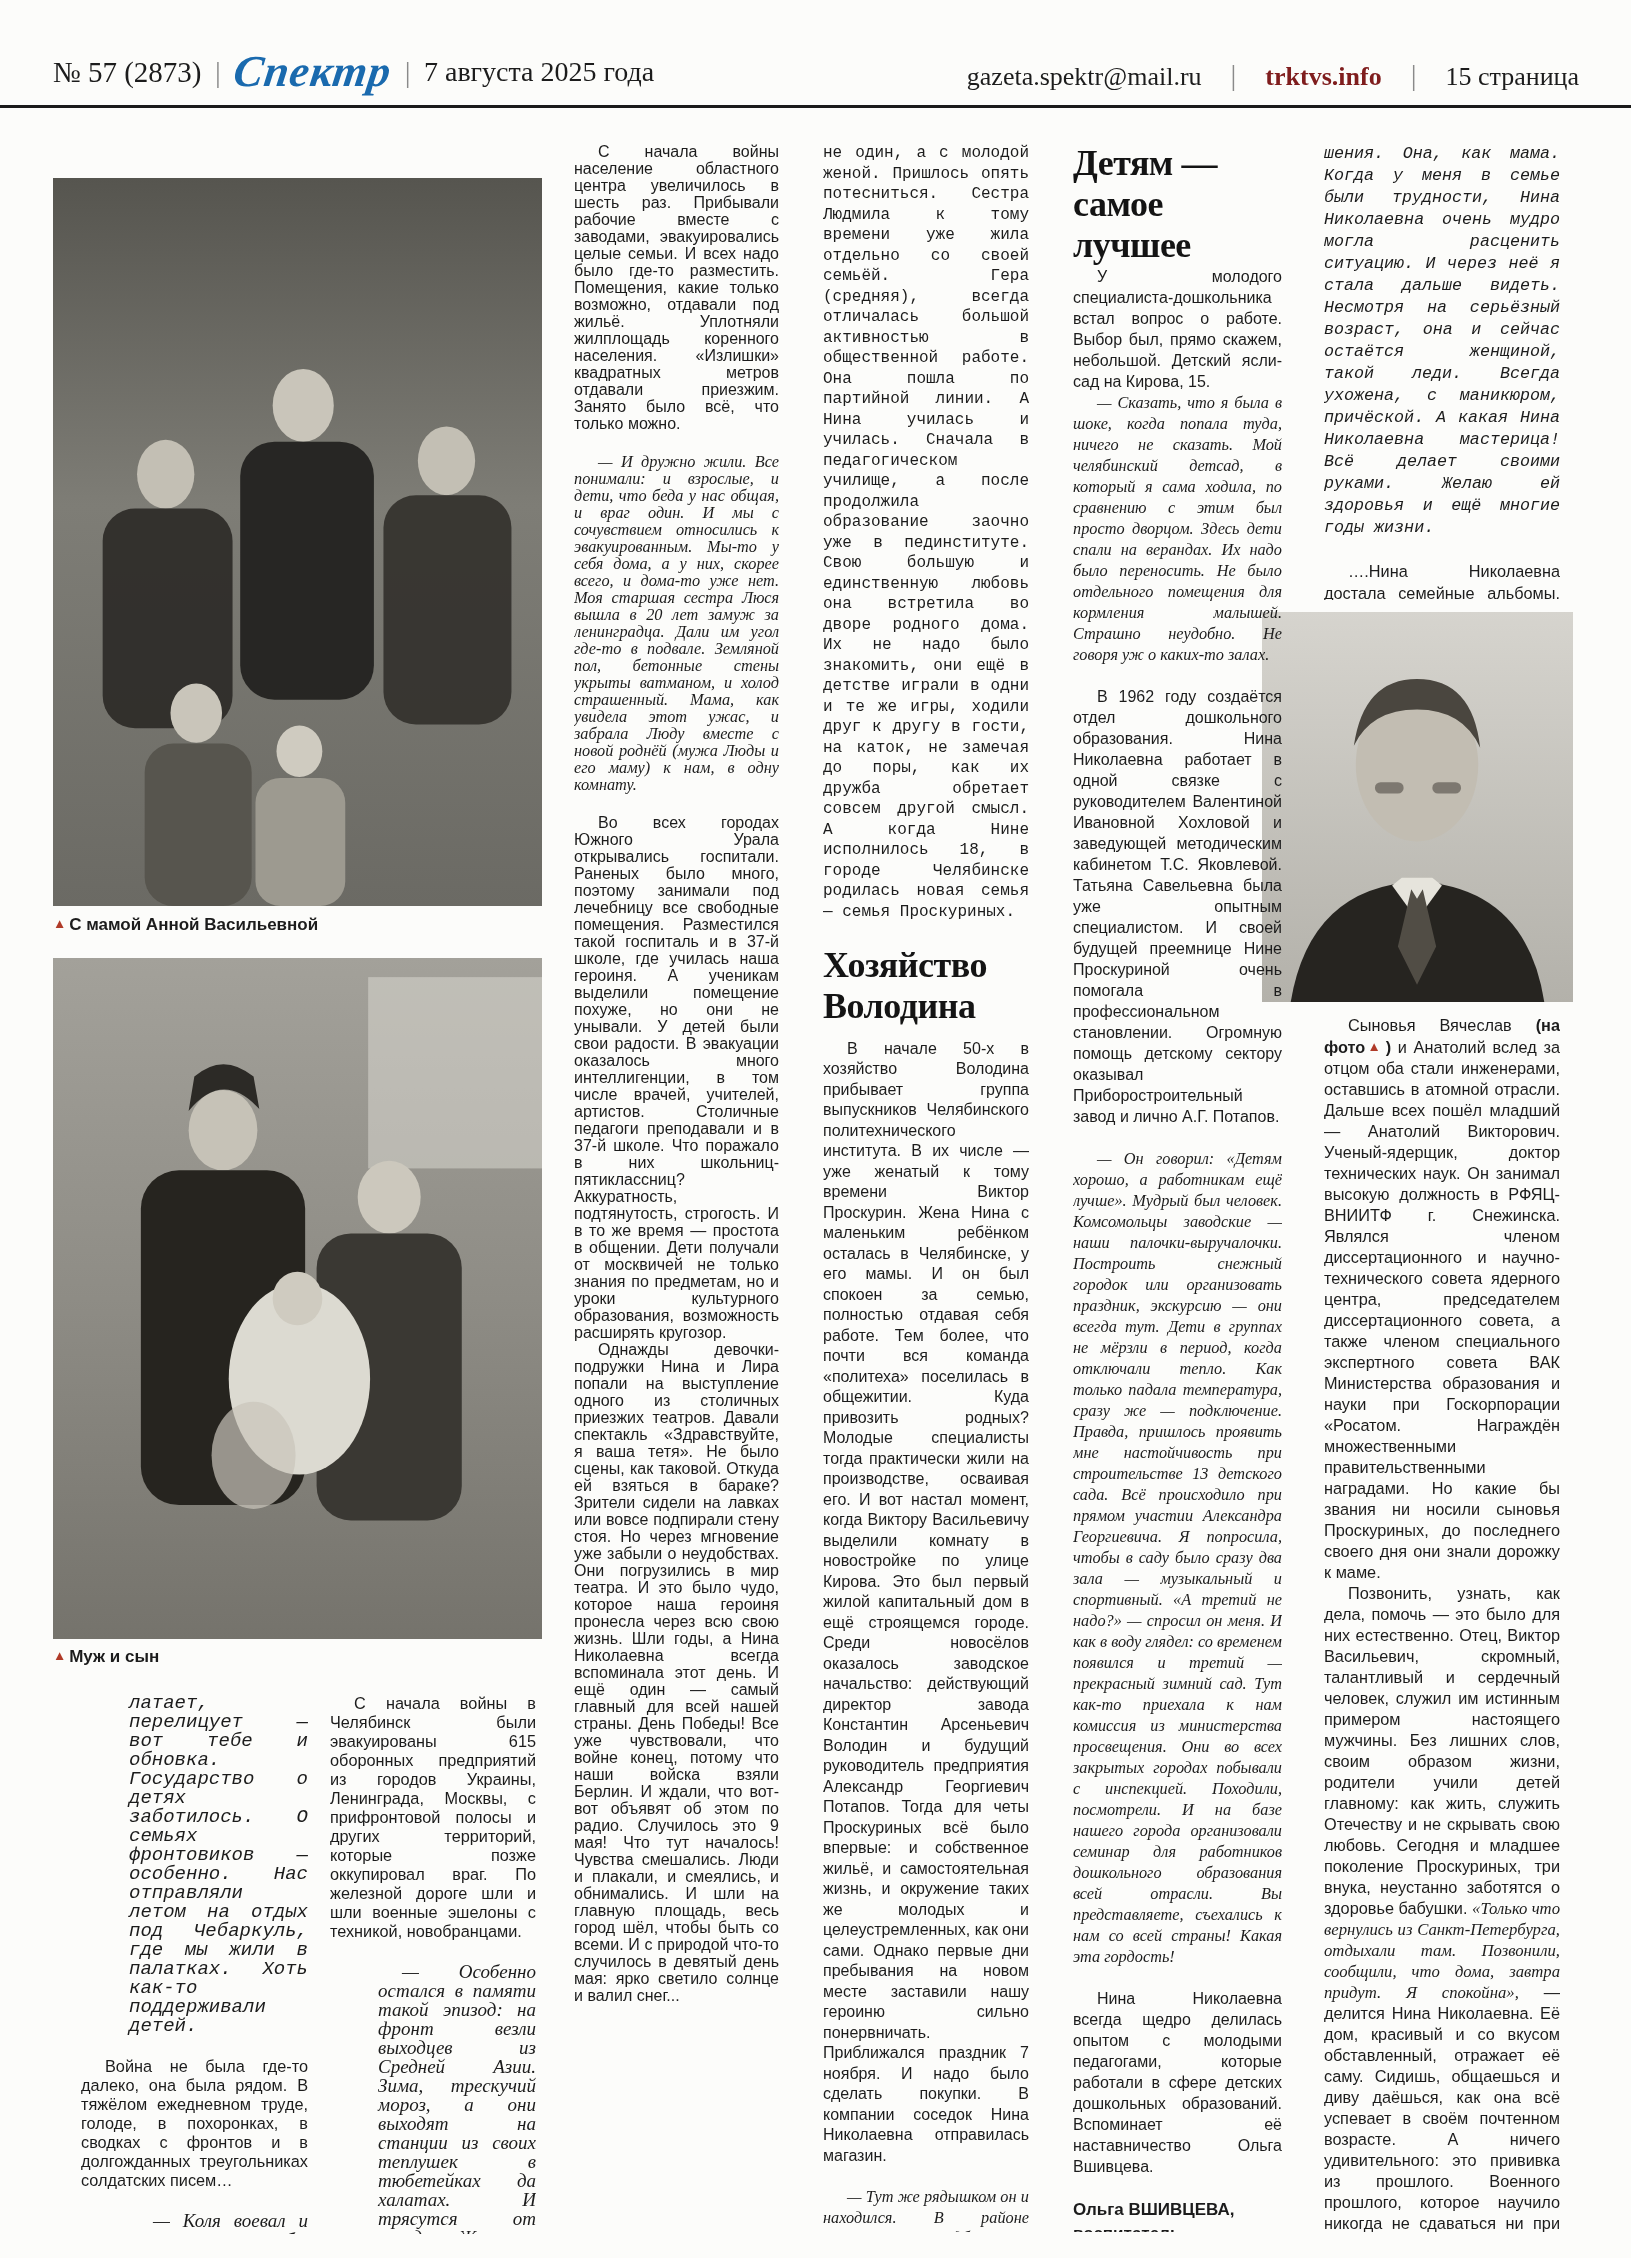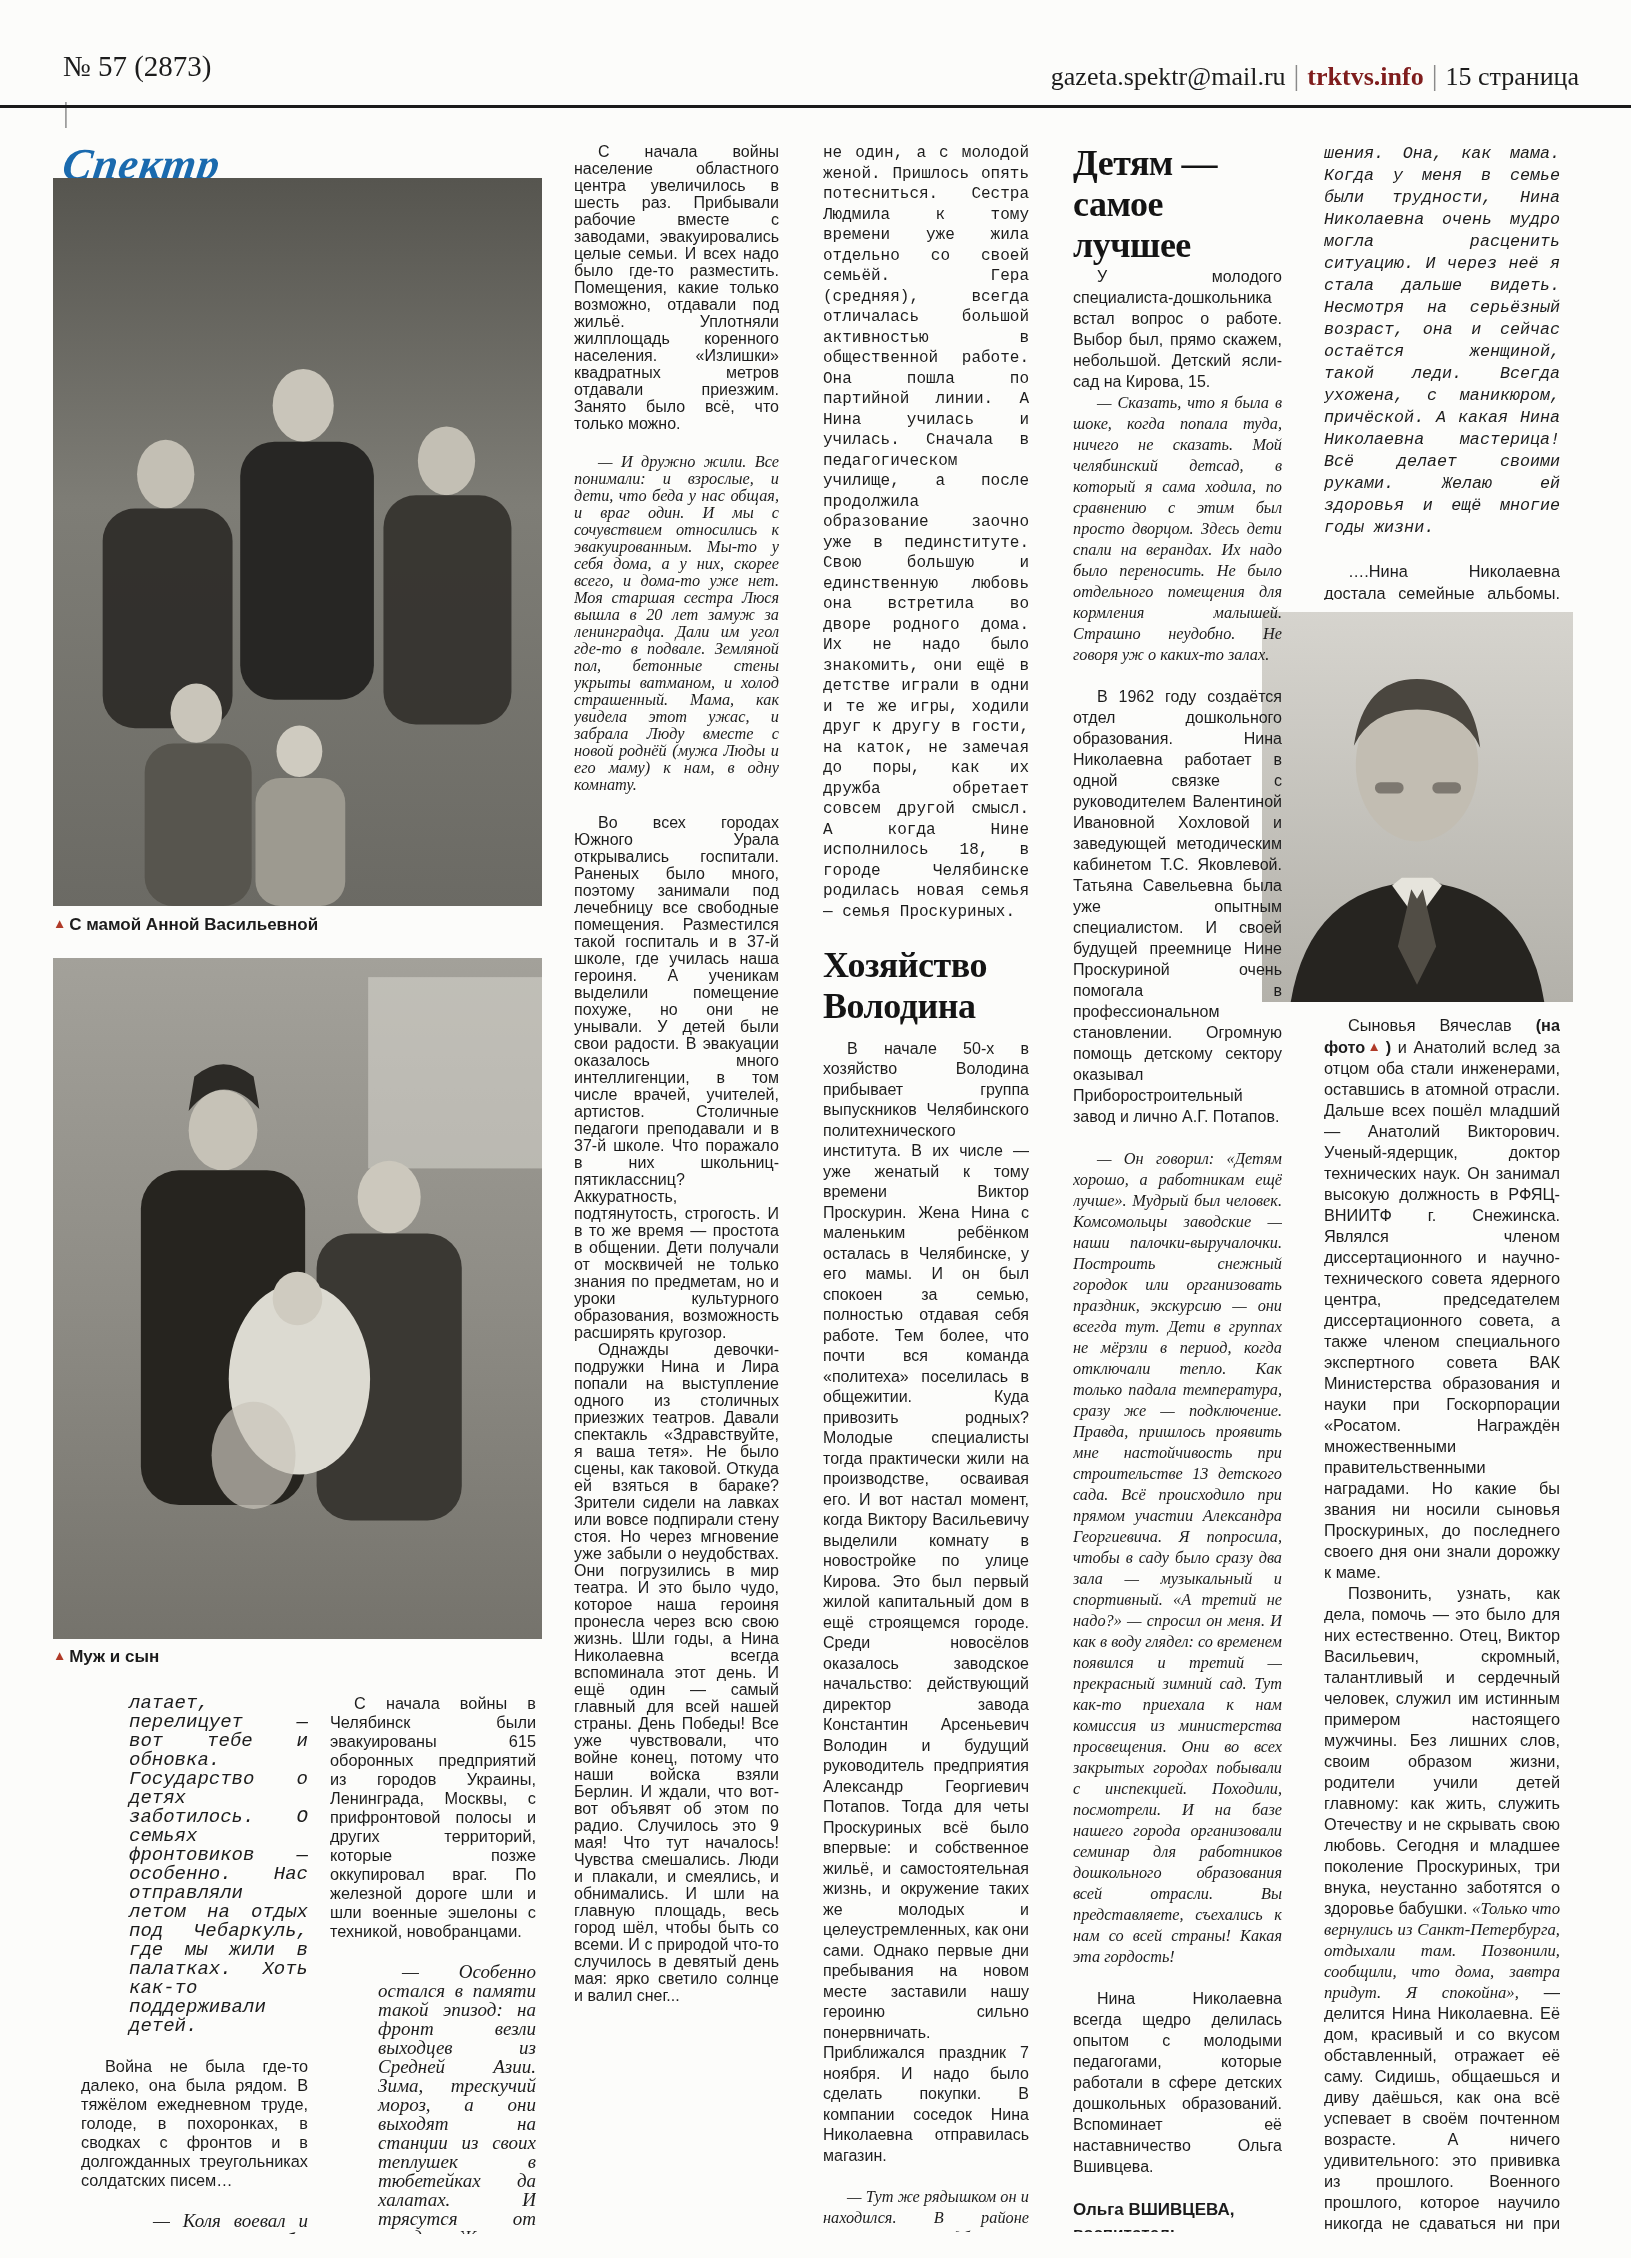--- a/index.html
+++ b/index.html
@@ -1,26 +1,26 @@
 <!DOCTYPE html>
 <html lang="ru"><head>
 <meta charset="utf-8">
 <style>
   html,body{margin:0;padding:0;background:#d9d9d6;}
   .page{position:relative;width:1632px;height:2259px;background:#fcfcfa;
         font-family:"Liberation Sans",sans-serif;color:#1c1c1c;overflow:hidden;margin:0 auto;}
 
   
-  .header-left{position:absolute;left:63px;top:50px;display:flex;align-items:flex-start;gap:13.4px;
-               font-family:"Liberation Serif",serif;font-size:28px;white-space:nowrap;flex-direction:column;}
+  .header-left{position:absolute;left:53px;top:50px;display:flex;align-items:center;gap:13.4px;
+               font-family:"Liberation Serif",serif;font-size:28px;white-space:nowrap;}
   .issue-no{font-size:29px;}
   .logo{display:inline-block;font-family:"Liberation Serif",serif;font-style:italic;font-weight:bold;
         font-size:44px;color:#1a6aae;transform:skewX(-8deg);letter-spacing:1px;line-height:1;}
   .hsep{color:#8a8a8a;font-size:29px;}
-  .header-right{position:absolute;right:53px;top:59px;display:flex;align-items:baseline;gap:8px;
+  .header-right{position:absolute;right:53px;top:59px;display:flex;align-items:baseline;gap:29px;
                 font-family:"Liberation Serif",serif;font-size:26px;white-space:nowrap;}
   .site{font-weight:bold;color:#7f1d1d;}
   .header-rule{position:absolute;left:0;top:105px;width:1632px;height:2.9px;background:#1a1a1a;}
 
   
   .photo{position:absolute;overflow:hidden;background:#8a8a84;}
   .photo svg{display:block;width:100%;height:100%;}
   #photo1{left:53px;top:178px;width:489px;height:728px;}
   #photo2{left:53px;top:958px;width:489px;height:681px;}
   #portrait{left:1262px;top:612px;width:311px;height:390px;}

